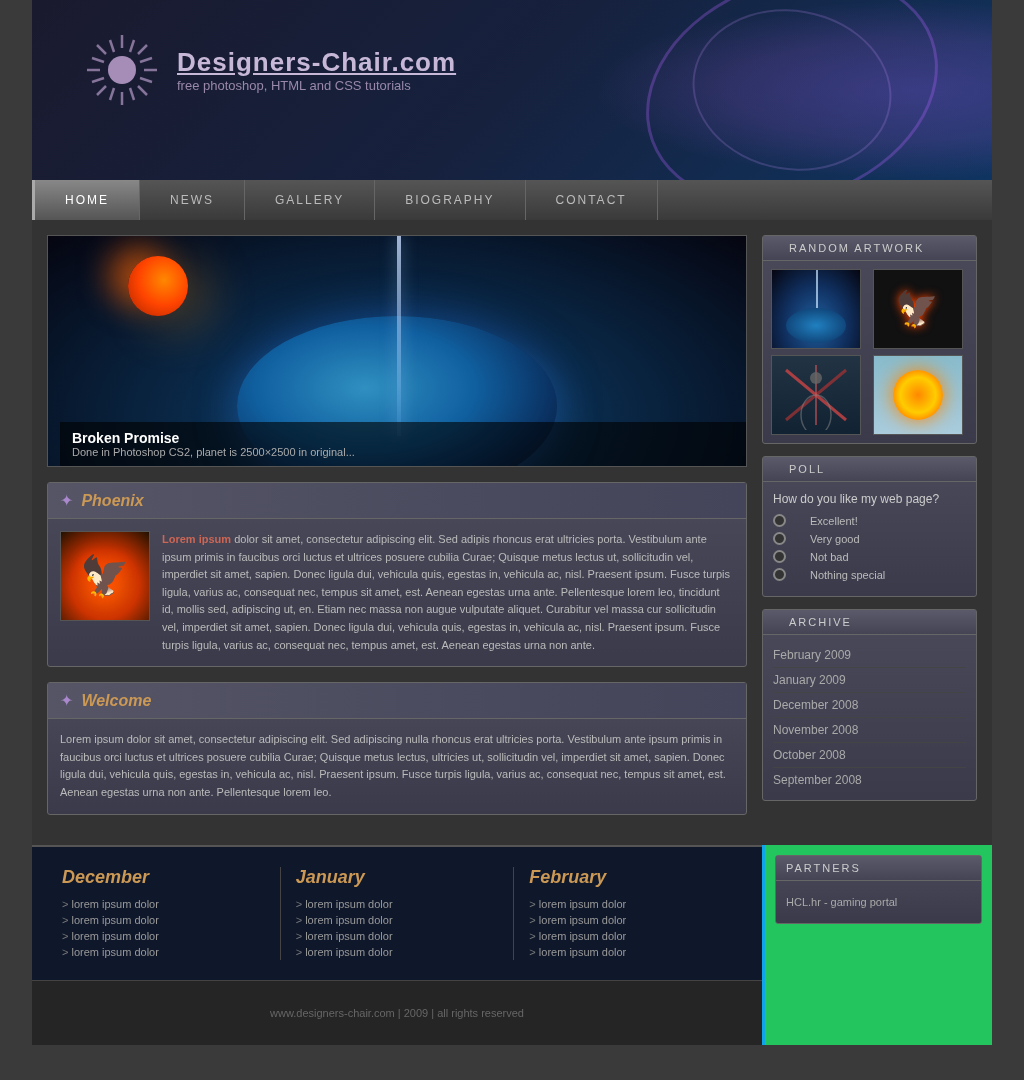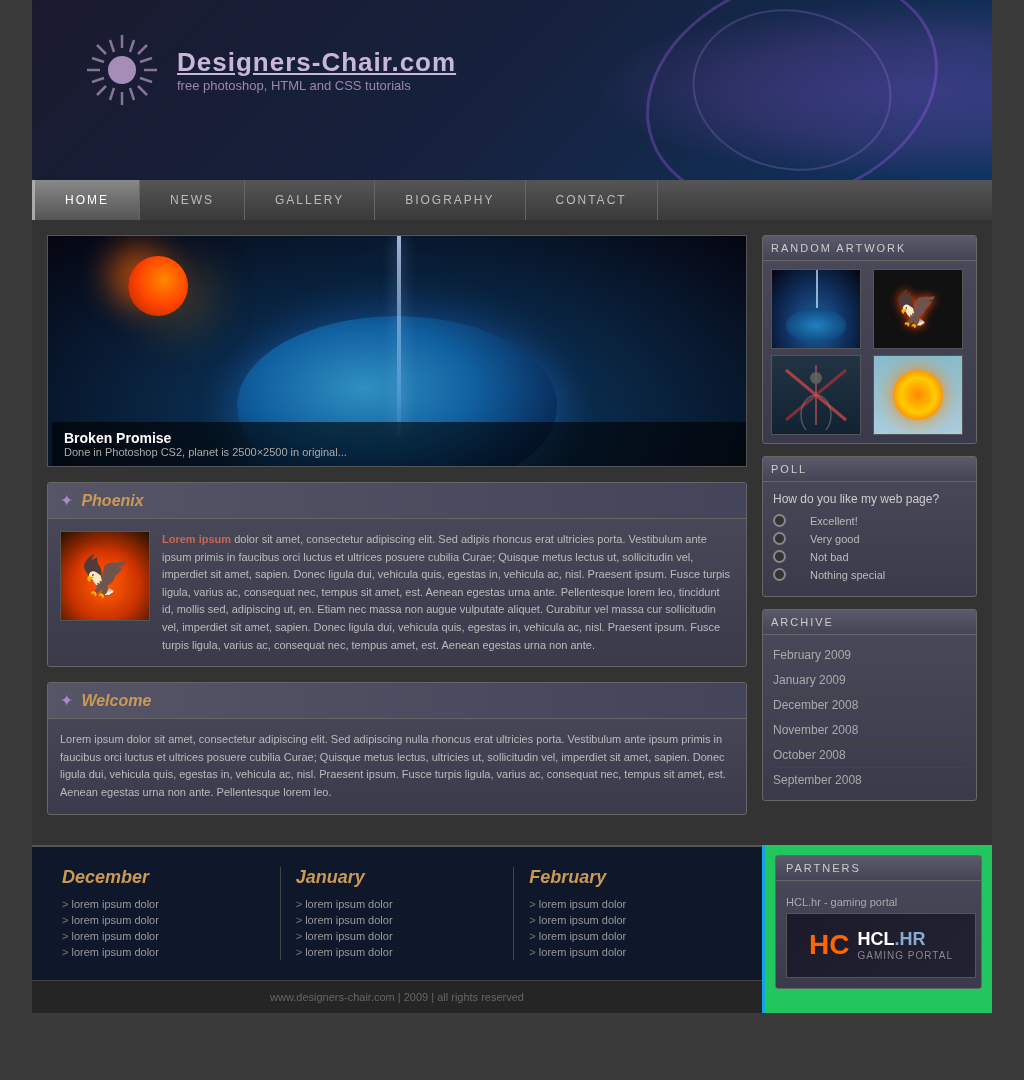--- a/index.html
+++ b/index.html
@@ -154,21 +154,21 @@
       top: 0;
       left: 50%;
       width: 4px;
       height: 200px;
       background: linear-gradient(to bottom, rgba(200,220,255,0.8), rgba(100,180,255,0.2));
       box-shadow: 0 0 15px rgba(150,200,255,0.5);
     }
     .featured-caption {
       position: absolute;
       bottom: 0;
-      left: 4px;
+      left: 12px;
       right: 0;
       background: rgba(0,0,0,0.6);
       padding: 8px 12px;
     }
     .featured-caption h3 {
       color: #fff;
       font-size: 14px;
       font-weight: bold;
     }
     .featured-caption p {
@@ -241,21 +241,21 @@
 
     
     .sidebar-box {
       background: linear-gradient(to bottom, #4a4a5a, #3a3a4a);
       border: 1px solid #666;
       margin-bottom: 12px;
       border-radius: 3px;
     }
     .sidebar-title {
       background: linear-gradient(to bottom, #5a5a6a, #444455);
-      padding: 6px 8px;
+      padding: 6px 26px;
       font-size: 11px;
       letter-spacing: 2px;
       color: #ccc;
       text-transform: uppercase;
       border-bottom: 1px solid #666;
     }
     .artwork-grid {
       display: grid;
       grid-template-columns: 1fr 1fr;
       gap: 6px;
@@ -414,21 +414,21 @@
     .hcl-sub {
       font-size: 10px;
       color: #888;
       text-transform: uppercase;
       letter-spacing: 1px;
     }
 
     
     #footer-bottom {
       background: #252525;
-      padding: 10px;
+      padding: 26px;
       text-align: center;
       color: #666;
       font-size: 11px;
       border-top: 1px solid #444;
     }
 
     
     #footer-row {
       display: flex;
       gap: 0;
@@ -644,27 +644,18 @@
       <div id="footer-bottom">
         <span>www.designers-chair.com | 2009 | all rights reserved</span>
       </div>
     </div>
 
     <div id="footer-partners" style="width:230px; background:#22c55e; padding:10px; border-left:3px solid #0ea5e9;">
       <div class="sidebar-box">
         <div class="partners-title sidebar-title">PARTNERS</div>
         <div class="partners-inner">
           <span class="partners-link">HCL.hr - gaming portal</span>
-          <div class="hcl-banner">
-            <div class="hcl-logo">HC</div>
-            <div>
-              <div class="hcl-text">
-                <span class="hcl-part1">HCL</span><span class="hcl-part2">.HR</span>
-              </div>
-              <div class="hcl-sub">GAMING PORTAL</div>
-            </div>
-          </div>
         </div>
       </div>
     </div>
   </div>
 
 </div>
 
 </body></html>

